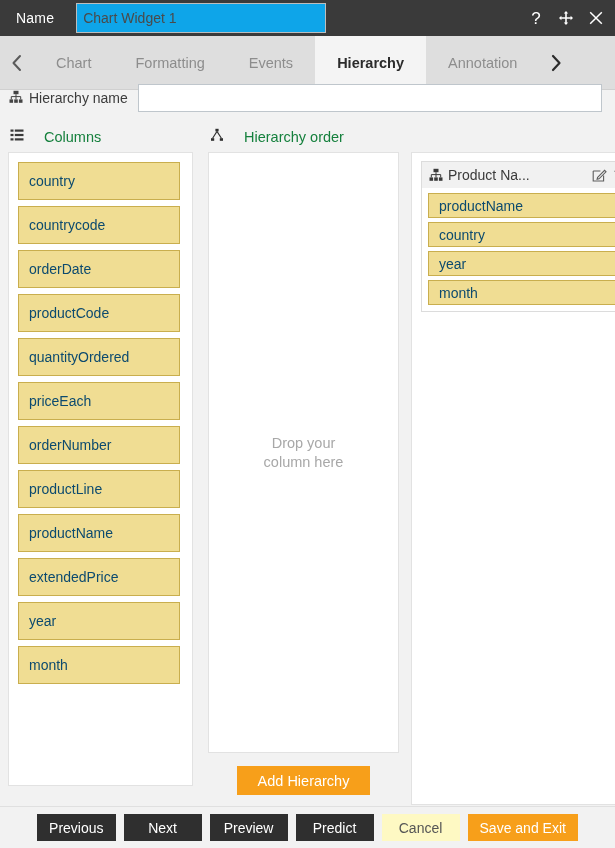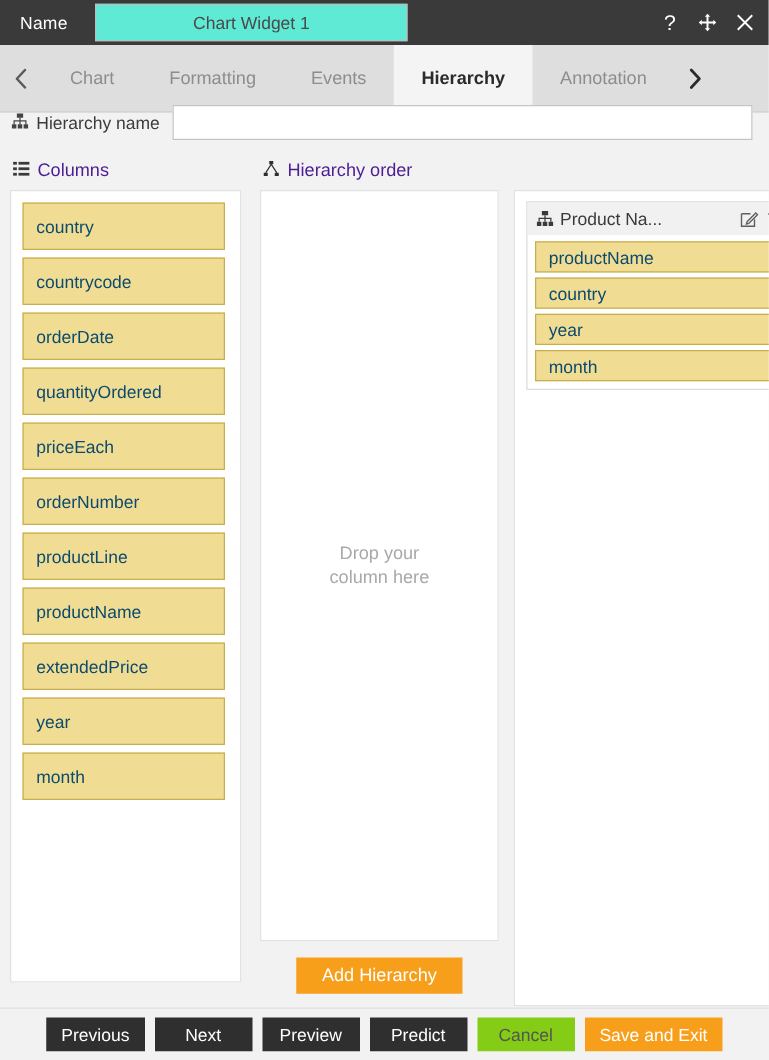--- a/index.html
+++ b/index.html
@@ -25,28 +25,27 @@
   }
   .titlebar-label {
     color: #ffffff;
     font-size: 14px;
     margin-left: 16px;
     letter-spacing: .2px;
   }
   .name-input {
     margin-left: 22px;
     width: 250px; height: 30px;
-    background: #5eead4;
+    background: #0ea5e9;
     border: 1px solid #bdbdbd;
     color: #4a4a4a;
     font-size: 14px;
     font-family: "Liberation Sans", sans-serif;
     padding: 0 6px;
     outline: none;
-    text-align: center;
   }
   .titlebar-icons {
     position: absolute; right: 10px; top: 0;
     height: 36px;
     display: flex; align-items: center; gap: 12px;
   }
   .tb-icon {
     color: #ffffff;
     font-size: 17px;
     line-height: 1;
@@ -105,22 +104,22 @@
     font-size: 14px;
     font-family: "Liberation Sans", sans-serif;
     padding: 0 6px;
     color: #333;
     outline: none;
   }
 
   
   .sect-head {
     position: absolute;
-    display: flex; align-items: center; gap: 6px;
-    font-size: 14.5px; color: #4c1d95;
+    display: flex; align-items: center; gap: 20px;
+    font-size: 14.5px; color: #15803d;
     white-space: nowrap;
   }
   #head-columns  { left: 10px;  top: 128px; }
   #head-order    { left: 210px; top: 128px; }
   #head-existing { left: 408px; top: 128px; }
 
   
   .panel {
     position: absolute;
     background: #ffffff;
@@ -212,21 +211,21 @@
   .fbtn {
     height: 27px;
     min-width: 78px;
     border: none;
     font-size: 14px;
     font-family: "Liberation Sans", sans-serif;
     cursor: pointer;
     padding: 0 12px;
   }
   .fbtn.dark   { background: #2f2f2f; color: #ffffff; }
-  .fbtn.light  { background: #84cc16; color: #555555; }
+  .fbtn.light  { background: #fef9c3; color: #555555; }
   .fbtn.orange { background: #f79f1a; color: #ffffff; }
 </style>
 </head>
 <body>
 
 <div id="app">
 
   <div class="titlebar">
     <span class="titlebar-label">Name</span>
     <input class="name-input" type="text" value="Chart Widget 1" style="">
@@ -314,20 +313,21 @@
     </span>
     <span>Hierarchy order</span>
   </div>
 
 
   <div class="panel" id="panel-columns">
     <div id="col-list">
         <div class="tile">country</div>
         <div class="tile">countrycode</div>
         <div class="tile">orderDate</div>
+        <div class="tile">productCode</div>
         <div class="tile">quantityOrdered</div>
         <div class="tile">priceEach</div>
         <div class="tile">orderNumber</div>
         <div class="tile">productLine</div>
         <div class="tile">productName</div>
         <div class="tile">extendedPrice</div>
         <div class="tile">year</div>
         <div class="tile">month</div>
       </div>
   </div>

